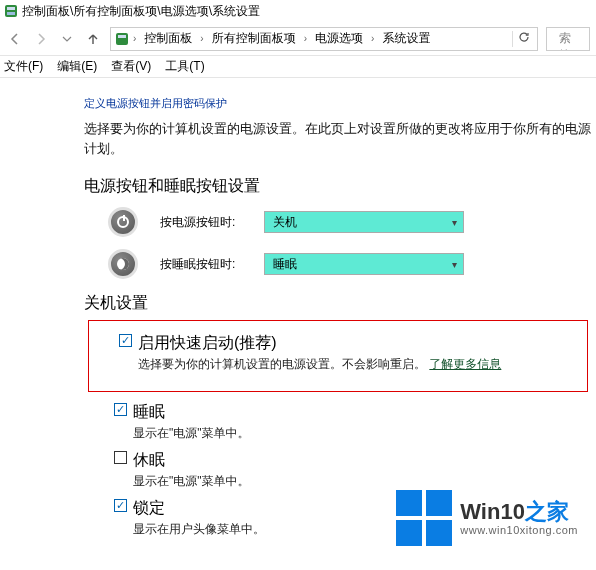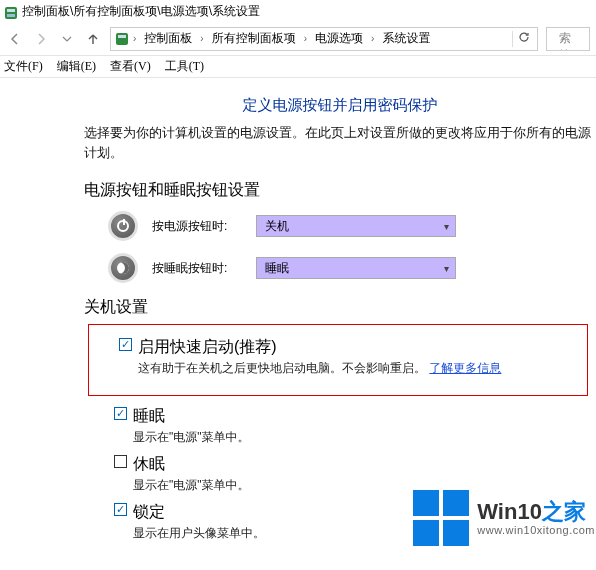--- a/index.html
+++ b/index.html
@@ -8,21 +8,21 @@
     font-size: 12px;
     background: #fff;
     color: #000;
     width: 596px;
     height: 570px;
     overflow: hidden;
     position: relative;
   }
   .titlebar {
     display: flex;
-    align-items: flex-end;
+    align-items: center;
     height: 22px;
     padding: 2px 4px;
     font-size: 12px;
     gap: 4px;
   }
   .cp-icon {
     width: 14px; height: 14px;
     display: inline-flex; align-items: center; justify-content: center;
   }
   .navbar {
@@ -63,31 +63,29 @@
     overflow:hidden;
   }
   .menubar {
     display: flex;
     align-items: center;
     height: 22px;
     padding: 0 4px;
     gap: 14px;
     font-size: 12px;
     border-bottom: 1px solid #e5e5e5;
-    font-family: Liberation Serif, serif;
   }
   .content {
     padding: 18px 0 0 84px;
   }
   .page-title {
     color: #003399;
-    font-size: 15px;
+    font-size: 11px;
     font-weight: 400;
     margin-bottom: 8px;
-    text-align: center;
   }
   .page-desc {
     font-size: 13px;
     color: #111;
     margin-bottom: 18px;
     line-height: 1.5;
   }
   .section-label {
     font-size: 16px;
     margin-bottom: 10px;
@@ -115,28 +113,28 @@
     content:"";
     position:absolute; top:-3px; left:4px;
     width:2px; height:6px; background:#fff;
   }
   .moon-inner {
     width: 12px; height: 12px;
     border-radius: 50%;
     background: #fff;
     box-shadow: inset -4px 0 0 0 #666;
   }
-  .btn-label { width: 90px; }
+  .btn-label { width: 90px; margin-left: 8px; }
   .dropdown {
     width: 200px;
     height: 22px;
     border: 1px solid #aaa;
     display:flex; align-items:center; justify-content:space-between;
     padding: 0 6px 0 8px;
-    background:#c4b5fd;
+    background:#5eead4;
   }
   .dd-chevron { font-size:10px; color:#444; }
   .shutdown-header { margin-top: 14px; margin-bottom: 6px; }
   .highlight-box {
     border: 1px solid #d00;
     padding: 8px 10px 10px 30px;
     margin: 4px 8px 10px 4px;
     max-width: 500px;
     position: relative;
   }
@@ -153,24 +151,24 @@
   }
   .checkbox.checked { border-color:#0063b1; }
   .checkmark { color:#0063b1; font-size:11px; line-height:1; }
   .check-label { font-size:16px; white-space:nowrap; }
   .check-desc {
     font-size: 12px;
     color: #222;
     margin: 2px 0 8px 49px;
   }
   .highlight-box .check-desc { margin-left: 19px; }
-  .link { color: #1d4ed8; text-decoration: underline; cursor:pointer; }
+  .link { color: #14532d; text-decoration: underline; cursor:pointer; }
   .watermark {
     position: absolute;
-    right: 1px;
+    right: 18px;
     bottom: 24px;
     display:flex; align-items:center; gap:8px;
   }
   .win-logo {
     width: 56px; height: 56px;
     display:grid; grid-template-columns:1fr 1fr; grid-template-rows:1fr 1fr; gap:4px;
   }
   .win-logo div { background:#0a7de3; }
   .wm-text { line-height:1.1; }
   .wm-main { font-size:22px; font-weight:600; color:#333; }
@@ -280,21 +278,21 @@
   <div class="section-label shutdown-header">关机设置</div>
 
   <div class="highlight-box">
     <div class="check-row">
       <div class="checkbox checked">
           <span class="checkmark">✓</span>
         </div>
       <div class="check-label">启用快速启动(推荐)</div>
     </div>
     <div class="check-desc">
-      <span>这有助于在关机之后更快地启动电脑。不会影响重启。</span>
+      <span>选择要为你的计算机设置的电源设置。不会影响重启。</span>
       <span class="link">了解更多信息</span>
     </div>
   </div>
 
   <div class="check-row">
     <div class="checkbox checked">
         <span class="checkmark">✓</span>
       </div>
     <div class="check-label">睡眠</div>
   </div>

